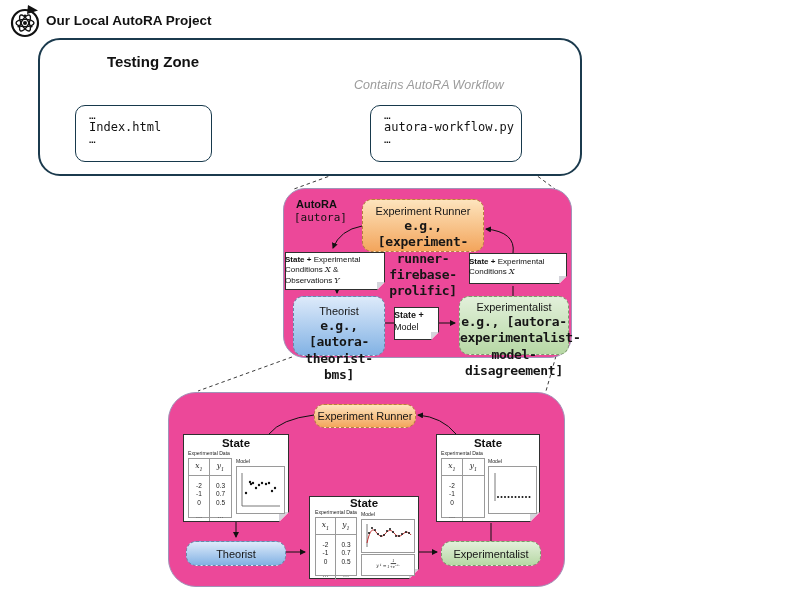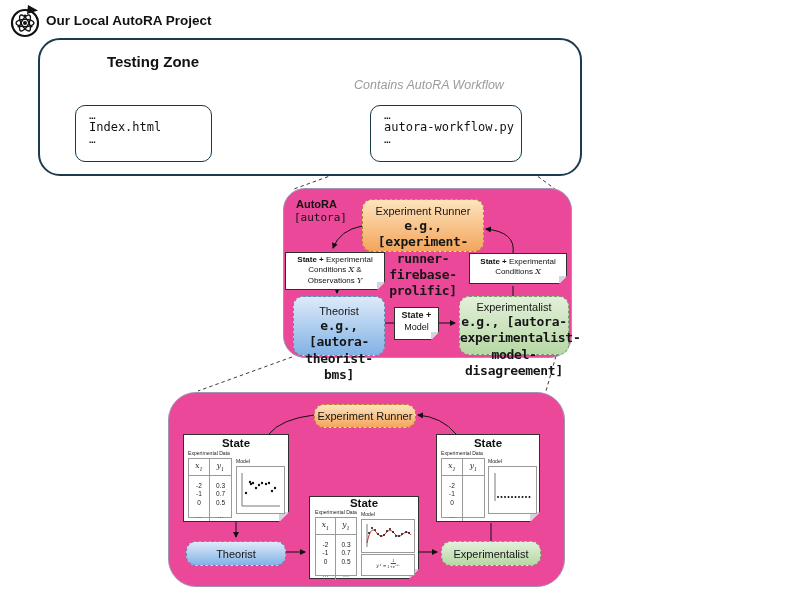--- a/index.html
+++ b/index.html
@@ -38,21 +38,21 @@
   .pill{font-size:11px;display:flex;align-items:center;justify-content:center}
 
   
   .note{position:absolute;--fold:10px}
   .note .bg{position:absolute;inset:0;background:#fff;border:1px solid #2f2f2f;
     clip-path:polygon(0 0,100% 0,100% calc(100% - var(--fold)),calc(100% - var(--fold)) 100%,0 100%)}
   .note .fold{position:absolute;right:0;bottom:0;width:var(--fold);height:var(--fold);
     background:linear-gradient(135deg,#d4d4db 49.5%,rgba(0,0,0,0) 50%)}
   .note .nc{position:absolute;inset:0}
 
-  .msg{font-size:8px;text-align:center;line-height:1.3;padding-top:3px}
+  .msg{font-size:8px;line-height:1.3;padding-top:3px}
   .msg b{font-weight:700}
   .ivar{font-style:italic;font-family:"DejaVu Serif",serif}
 
   
   .st-title{position:absolute;left:0;right:0;text-align:center;font-size:11.5px;font-weight:700}
   .tiny-lbl{position:absolute;font-size:6px;color:#222;transform:scale(.85);transform-origin:left top;white-space:nowrap}
   .stable{position:absolute;border:1px solid #9a9a9a;background:#fff;display:grid;grid-template-columns:1fr 1fr;
           font-size:6.5px;text-align:center;color:#222}
   .stable .hd{font-family:"DejaVu Serif",serif;font-style:italic;font-size:7.5px;
               border-bottom:1px solid #9a9a9a;padding:2px 0 3px}

